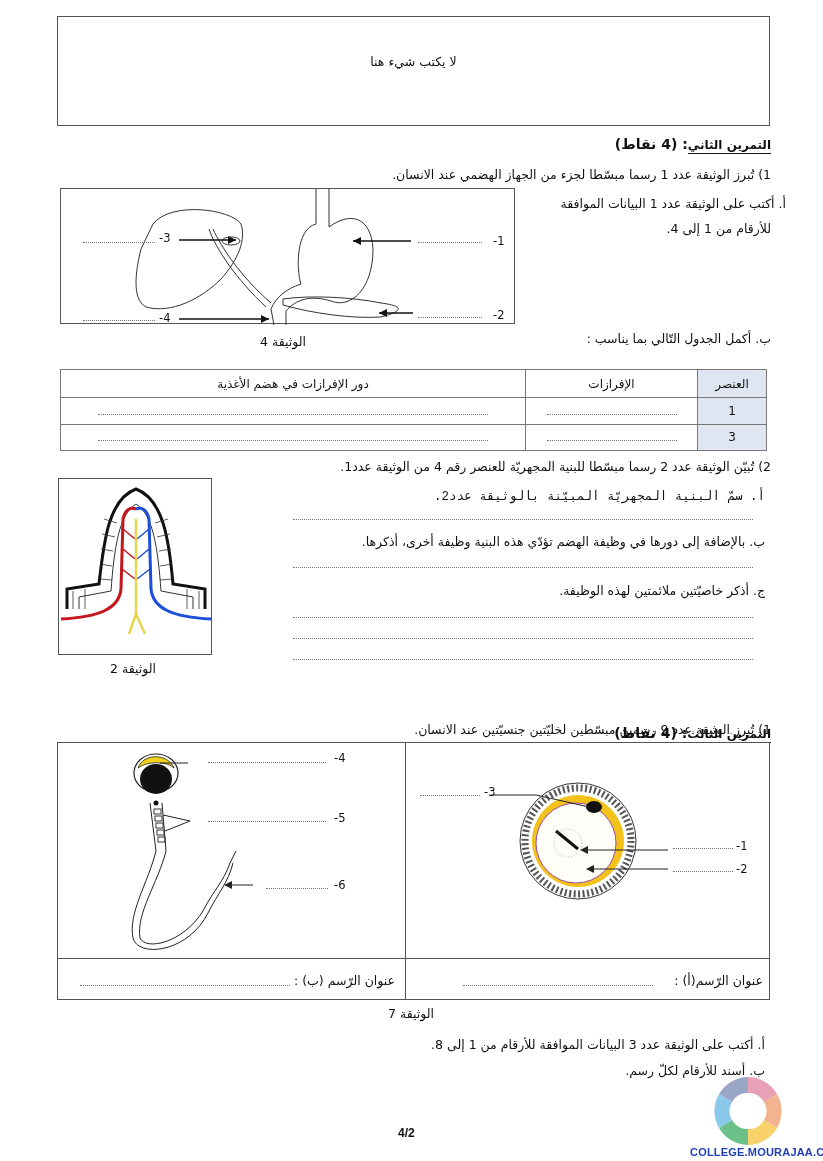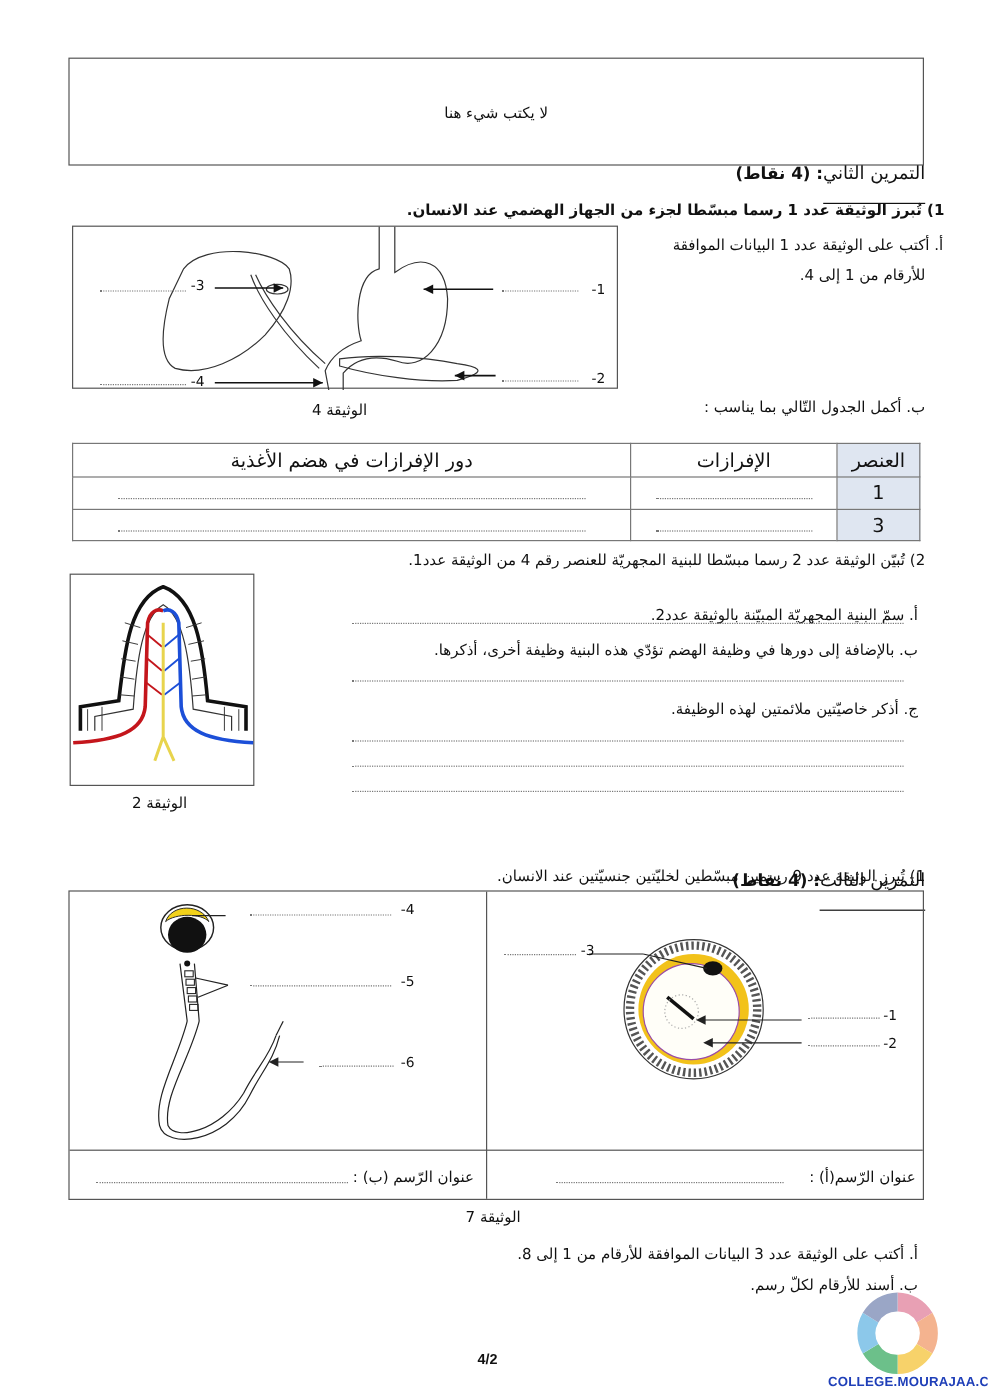--- a/index.html
+++ b/index.html
@@ -4,39 +4,39 @@
 <style>
   html, body { margin:0; padding:0; background:#ffffff; }
   body { width:823px; height:1161px; position:relative; overflow:hidden;
          font-family:"DejaVu Sans", sans-serif; color:#111; }
   .abs { position:absolute; }
   .rtl { direction:rtl; text-align:right; }
   .box { border:1.3px solid #555; box-sizing:border-box; }
   .txt { font-size:12.5px; line-height:18px; white-space:nowrap; }
   .small { font-size:11.5px; }
   .dots { border-bottom:1.2px dotted #777; height:0; }
-  .heading { font-size:15px; font-weight:normal; border-bottom:1.3px solid #111; padding-bottom:16px; }
+  .heading { font-size:12px; font-weight:bold; border-bottom:1.3px solid #111; padding-bottom:1px; }
   table.t1 { border-collapse:collapse; width:100%; height:100%; direction:rtl; }
-  table.t1 td { border:1px solid #777; font-size:16px; padding:0 8px; }
+  table.t1 td { border:1px solid #777; font-size:12px; padding:0 8px; }
   table.t1 td.num { background:#dfe6f1; text-align:center; width:52px; }
   .cellDots { display:inline-block; border-bottom:1.2px dotted #777; }
   svg { overflow:visible; }
 </style>
 </head>
 <body>
 
-<div class="abs box" style="left:57px;top:16px;width:713px;height:90px;margin-top:32px;">
+<div class="abs box" style="left:57px;top:16px;width:713px;height:110px;">
   <div class="abs txt rtl" style="left:0;right:0;top:36px;text-align:center;">لا يكتب شيء هنا</div>
 </div>
 
 <div class="abs rtl" style="right:52px;top:134px;">
   <span class="heading">التمرين الثاني</span><span class="txt" style="font-weight:bold;font-size:14px;">: (4 نقاط)</span>
 </div>
 
-<div class="abs txt rtl" style="right:36px;top:166px;font-weight:bold;">
+<div class="abs txt rtl" style="right:52px;top:166px;">
   <span>1)</span>
   <span>تُبرز الوثيقة عدد 1 رسما مبسّطا لجزء من الجهاز الهضمي عند الانسان.</span>
 </div>
 
 <div class="abs box" style="left:60px;top:188px;width:455px;height:136px;">
   <svg width="455" height="136">
 
     <path d="M92 35 C 110 12, 170 20, 180 35 C 185 50, 178 70, 160 90 C 140 110, 110 125, 85 118 C 70 110, 75 80, 80 60 Z" fill="none" stroke="#333" stroke-width="1"></path>
 
     <path d="M255 0 L 255 35 C 235 40, 235 80, 240 95 C 225 100, 215 108, 210 120 L 213 136" fill="none" stroke="#333" stroke-width="1"></path>
@@ -91,21 +91,21 @@
       <td style="text-align:center;"><span class="cellDots" style="width:390px;"></span></td>
     </tr>
   </tbody>
     </table>
 </div>
 
 <div class="abs txt rtl" style="right:52px;top:458px;">
   <span>2)</span>
   <span>تُبيّن  الوثيقة عدد 2 رسما مبسّطا للبنية المجهريّة  للعنصر رقم 4 من الوثيقة عدد1.</span>
 </div>
-<div class="abs txt rtl" style="right:58px;top:504px;">أ.   سمّ البنية المجهريّة المبيّنة بالوثيقة عدد2.</div>
+<div class="abs txt rtl" style="right:58px;top:488px;font-family:Liberation Mono, monospace;">أ.   سمّ البنية المجهريّة المبيّنة بالوثيقة عدد2.</div>
 <div class="abs dots" style="left:293px;top:519px;width:460px;"></div>
 <div class="abs txt rtl" style="right:58px;top:533px;">ب. بالإضافة إلى دورها في وظيفة الهضم تؤدّي هذه البنية وظيفة أخرى، أذكرها.</div>
 <div class="abs dots" style="left:293px;top:567px;width:460px;"></div>
 <div class="abs txt rtl" style="right:58px;top:582px;">ج.   أذكر خاصيّتين ملائمتين لهذه الوظيفة.</div>
 <div class="abs dots" style="left:293px;top:617px;width:460px;"></div>
 <div class="abs dots" style="left:293px;top:638px;width:460px;"></div>
 <div class="abs dots" style="left:293px;top:659px;width:460px;"></div>
 
 <div class="abs box" style="left:58px;top:478px;width:154px;height:177px;">
   <svg width="154" height="177">

